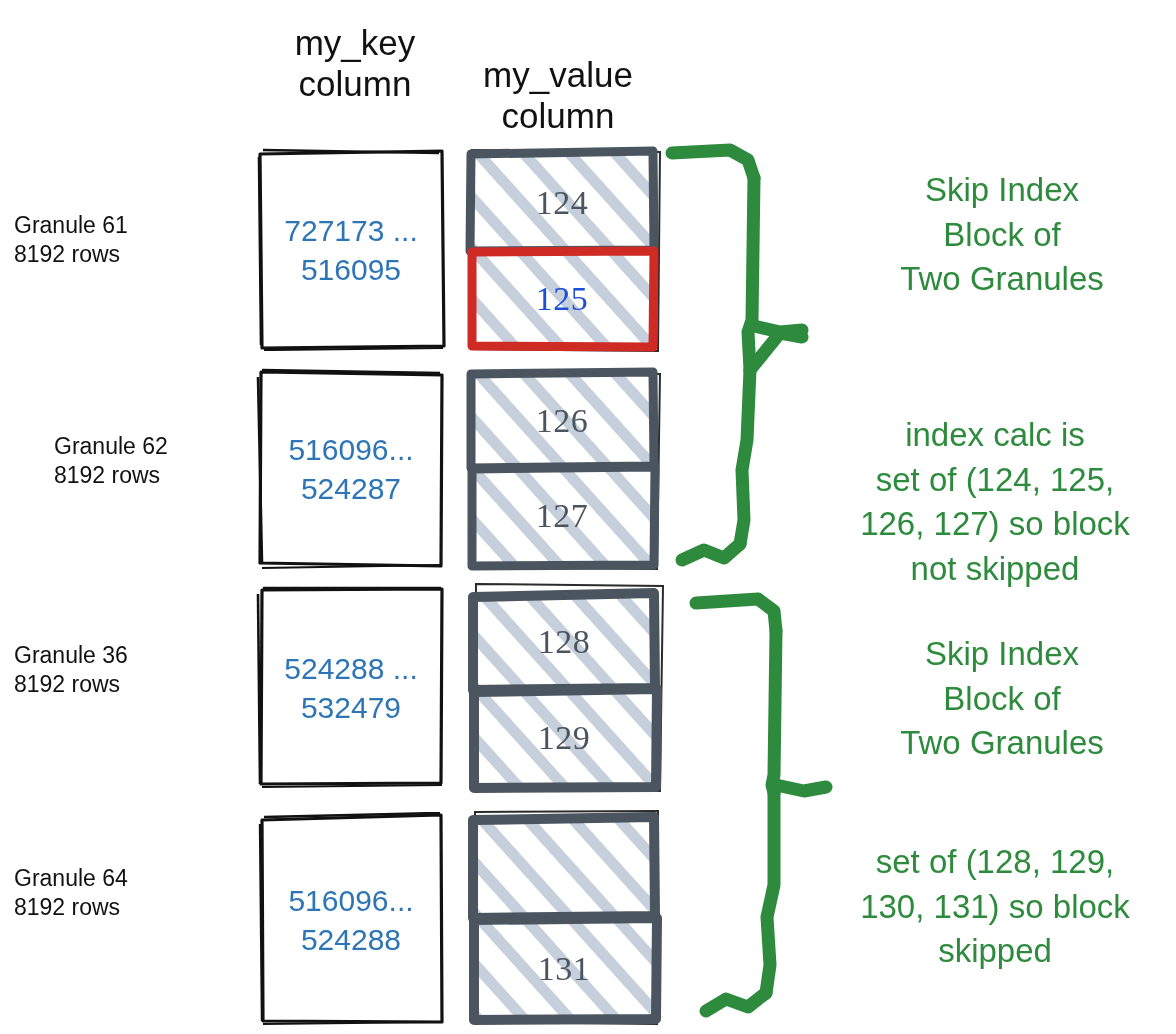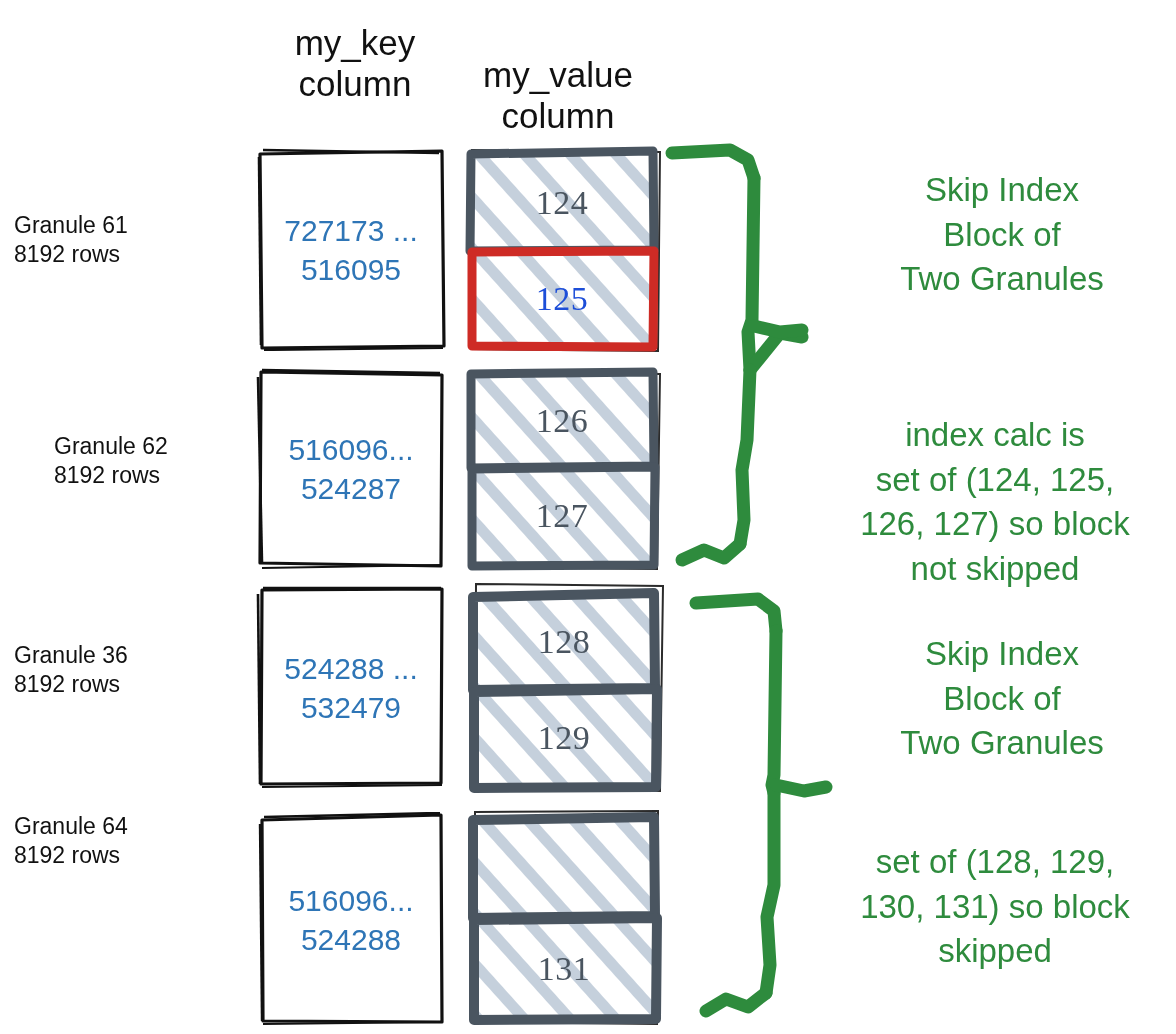--- a/index.html
+++ b/index.html
@@ -213,21 +213,21 @@
       <path d="M12,2 L199,4 L196,209 L11,206 Z" fill="none" stroke="#2b2b2b" stroke-width="2"></path>
       <rect x="8" y="12" width="184" height="96" fill="url(#hatch63)"></rect>
       <path d="M9,15 L190,11 L191,106 L9,108 Z" fill="none" stroke="#4A5560" stroke-width="10" stroke-linejoin="round" stroke-linecap="round"></path>
       <rect x="9" y="108" width="184" height="98" fill="url(#hatch63)"></rect>
       <path d="M10,110 L193,107 L192,205 L10,206 Z" fill="none" stroke="#4A5560" stroke-width="10" stroke-linejoin="round" stroke-linecap="round"></path>
     </svg>
     <div class="value-cell-text" style="left:0; top:41px; width:200px;text-align:center;">128</div>
     <div class="value-cell-text" style="left:0; top:137px; width:200px;">129</div>
   </div>
 
-  <div class="granule-label" style="top: 812px;">Granule 64
+  <div class="granule-label" style="top: 864px;">Granule 64
 8192 rows</div>
 
   <div class="key-box" style="left:256px; top:812px; width:190px; height:215px;">
     <svg class="sketch" viewBox="0 0 190 215" preserveAspectRatio="none">
       <path d="M6,8 L185,3 L186,210 L7,209 Z" fill="#ffffff" stroke="#111111" stroke-width="3.2" stroke-linejoin="round"></path>
       <path d="M8,5 L184,1" fill="none" stroke="#111111" stroke-width="2.6"></path>
       <path d="M4,12 L6,209" fill="none" stroke="#111111" stroke-width="2.4"></path>
       <path d="M7,212 L187,210" fill="none" stroke="#111111" stroke-width="2.2"></path>
     </svg>
     <div class="key-text">516096...

